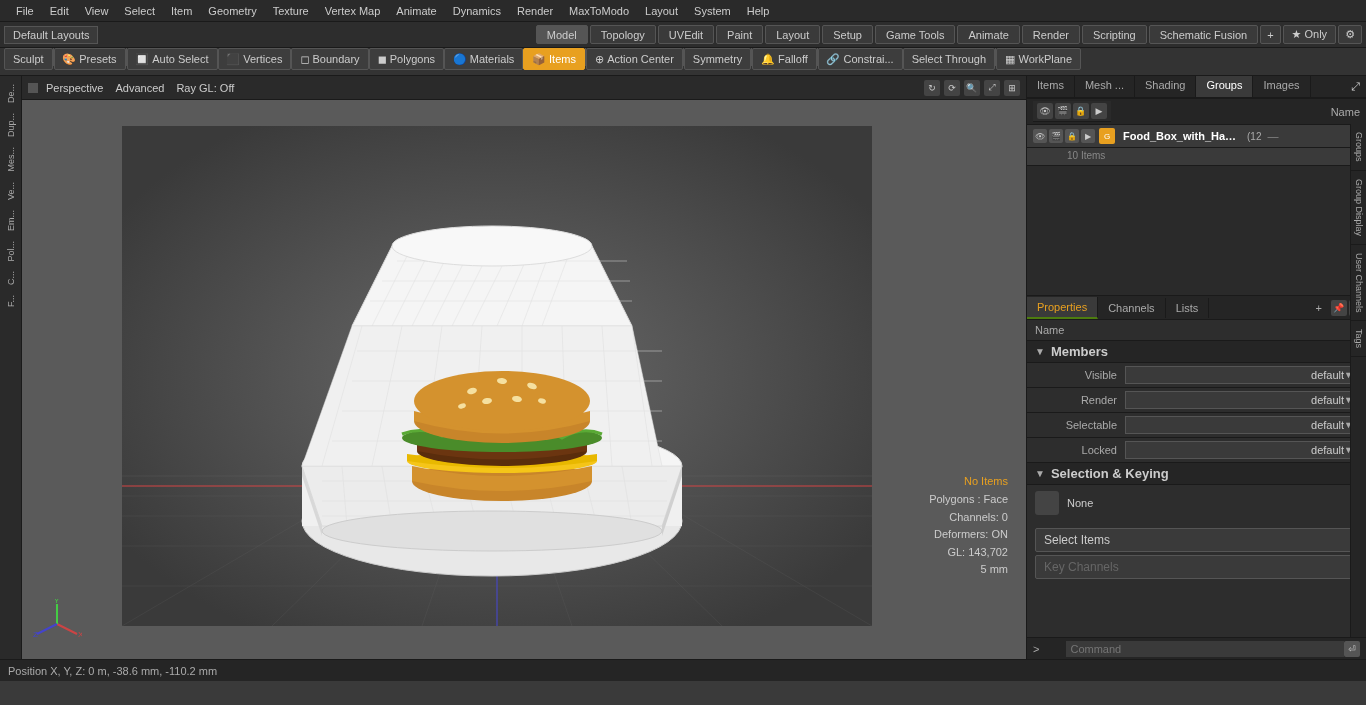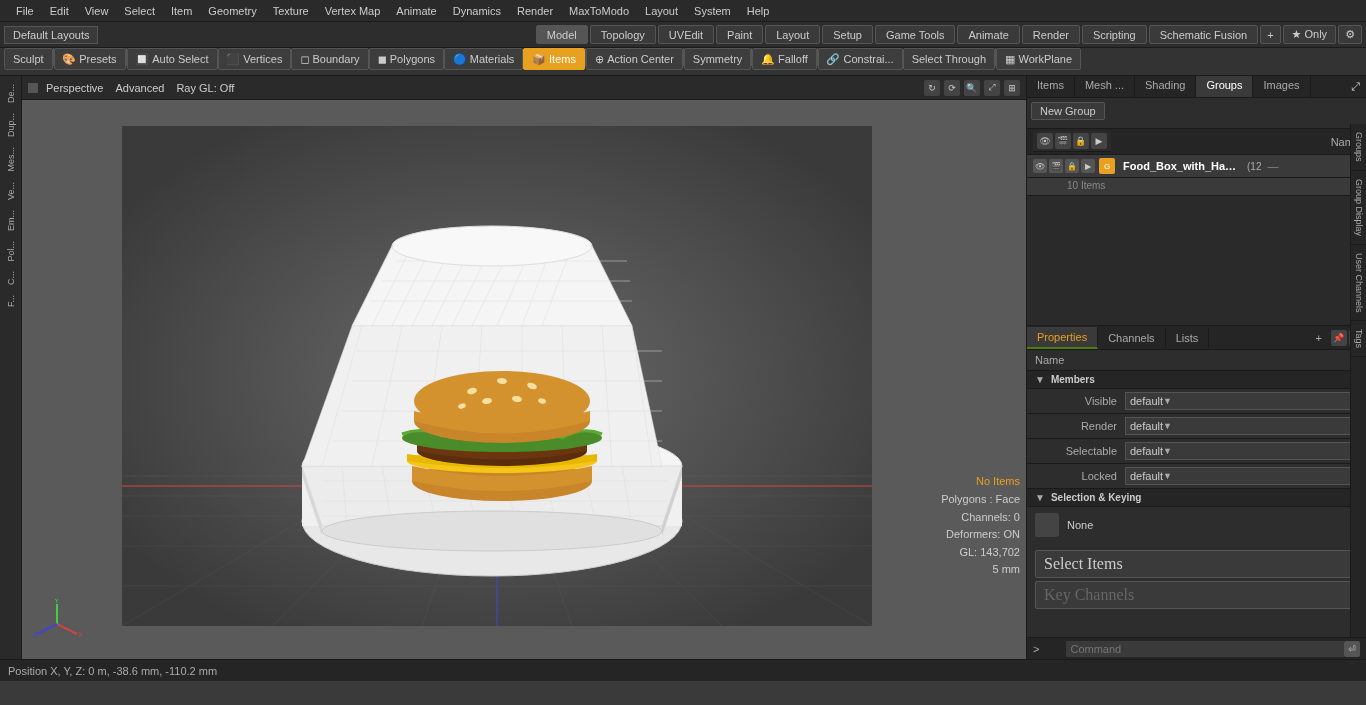--- a/index.html
+++ b/index.html
@@ -33,21 +33,21 @@
     #main { display: flex; height: calc(705px - 22px - 26px - 28px - 24px - 22px); }
 
     
     #left-sidebar { width: 22px; background: #2a2a2a; border-right: 1px solid #1a1a1a; display: flex; flex-direction: column; align-items: center; padding-top: 4px; gap: 2px; overflow: hidden; }
     #left-sidebar .side-item { writing-mode: vertical-rl; transform: rotate(180deg); font-size: 9px; color: #aaa; padding: 4px 2px; cursor: pointer; white-space: nowrap; }
 
     
     #viewport { flex: 1; background: #5a5a5a; position: relative; overflow: hidden; }
 
     
-    #viewport-info { position: absolute; bottom: 80px; right: 6px; text-align: right; color: #ccc; font-size: 11px; line-height: 1.6; }
+    #viewport-info { position: absolute; bottom: 80px; right: 18px; text-align: right; color: #ccc; font-size: 11px; line-height: 1.6; }
 
     
     #axis-indicator { position: absolute; bottom: 10px; left: 10px; width: 50px; height: 50px; }
 
     
     #right-panel { width: 340px; background: #2d2d2d; border-left: 1px solid #1a1a1a; display: flex; flex-direction: column; }
 
     
     #panel-tabs { display: flex; background: #252525; height: 22px; border-bottom: 1px solid #1a1a1a; }
     #panel-tabs .ptab { padding: 3px 10px; font-size: 11px; color: #aaa; cursor: pointer; border-right: 1px solid #1a1a1a; }
@@ -85,36 +85,36 @@
     #props-header .ph-icon { width: 16px; height: 16px; background: #444; border-radius: 2px; margin: 0 1px; cursor: pointer; display: flex; align-items: center; justify-content: center; font-size: 9px; }
 
     
     #name-row { display: flex; align-items: center; padding: 4px 8px; border-bottom: 1px solid #1a1a1a; }
     #name-row label { font-size: 11px; color: #aaa; width: 60px; }
     #name-row input { flex: 1; background: #3a3a3a; border: 1px solid #555; color: #e8a020; font-size: 11px; padding: 2px 4px; }
 
     
     .section-header { display: flex; align-items: center; padding: 3px 8px; background: #252525; border-bottom: 1px solid #1a1a1a; cursor: pointer; }
     .section-header .arrow { margin-right: 6px; font-size: 10px; color: #aaa; }
-    .section-header span { font-size: 10px; color: #ccc; font-weight: bold; }
+    .section-header span { font-size: 13px; color: #ccc; font-weight: bold; }
 
     
     .prop-row { display: flex; align-items: center; padding: 3px 8px; border-bottom: 1px solid #1a1a1a; }
     .prop-row label { font-size: 11px; color: #aaa; width: 90px; text-align: right; padding-right: 8px; }
-    .prop-row .prop-select { flex: 1; background: #3a3a3a; border: 1px solid #555; color: #ccc; font-size: 11px; padding: 2px 4px; display: flex; align-items: center; justify-content: flex-start; cursor: pointer; }
+    .prop-row .prop-select { flex: 1; background: #3a3a3a; border: 1px solid #555; color: #ccc; font-size: 11px; padding: 2px 4px; display: flex; align-items: center; justify-content: flex-end; cursor: pointer; }
     .prop-row .prop-select .arrow { font-size: 9px; color: #aaa; }
 
     
     #sel-keying { padding: 6px 8px; }
     #sel-keying .sel-row { display: flex; align-items: center; gap: 8px; margin-bottom: 4px; }
     #sel-keying .sel-icon { width: 24px; height: 24px; background: #444; border-radius: 3px; display: flex; align-items: center; justify-content: center; font-size: 12px; }
     #sel-keying .sel-label { font-size: 11px; color: #ccc; }
 
     
-    .action-btn { display: block; margin: 3px 8px; background: #3a3a3a; border: 1px solid #555; color: #ccc; font-size: 16px; padding: 4px 8px; cursor: pointer; text-align: left; width: calc(100% - 16px); border-radius: 2px; font-family: Liberation Serif, serif; }
+    .action-btn { display: block; margin: 3px 8px; background: #3a3a3a; border: 1px solid #555; color: #ccc; font-size: 12px; padding: 4px 8px; cursor: pointer; text-align: left; width: calc(100% - 16px); border-radius: 2px; }
     .action-btn.disabled { color: #666; cursor: default; }
 
     
     #command-bar { display: flex; align-items: center; background: #252525; height: 22px; border-top: 1px solid #1a1a1a; padding: 0 6px; }
     #command-bar .cmd-arrow { color: #aaa; margin-right: 4px; font-size: 11px; }
     #command-bar input { flex: 1; background: #3a3a3a; border: none; color: #ccc; font-size: 11px; padding: 2px 4px; outline: none; margin-left: 23px; }
     #command-bar .cmd-icon { width: 16px; height: 16px; background: #555; border-radius: 2px; cursor: pointer; display: flex; align-items: center; justify-content: center; font-size: 9px; }
 
     
     #status-bar { display: flex; align-items: center; background: #252525; height: 22px; border-top: 1px solid #1a1a1a; padding: 0 8px; font-size: 11px; color: #aaa; }
@@ -409,23 +409,20 @@
 
     <div id="panel-tabs">
       <div class="ptab">Items</div>
       <div class="ptab">Mesh ...</div>
       <div class="ptab">Shading</div>
       <div class="ptab active">Groups</div>
       <div class="ptab">Images</div>
       <div class="ptab-right" style="margin-left:auto;display:flex;align-items:center;padding:0 6px;cursor:pointer;">⤢</div>
     </div>
 
-    <div id="item-list-area" style="padding:4px;background:#2d2d2d;">
-      <button id="new-group-btn">New Group</button>
-    </div>
 
     <div id="list-header" style="display:flex;align-items:center;background:#252525;padding:2px 6px;border-bottom:1px solid #1a1a1a;border-top:1px solid #1a1a1a;">
       <div id="list-icons" style="display:flex;gap:2px;">
         <div class="li-icon" title="Visibility">👁</div>
         <div class="li-icon" title="Render">🎬</div>
         <div class="li-icon" title="Lock">🔒</div>
         <div class="li-icon" title="Expand">▶</div>
       </div>
       <span style="margin-left:auto;font-size:11px;color:#aaa;">Name</span>
     </div>

